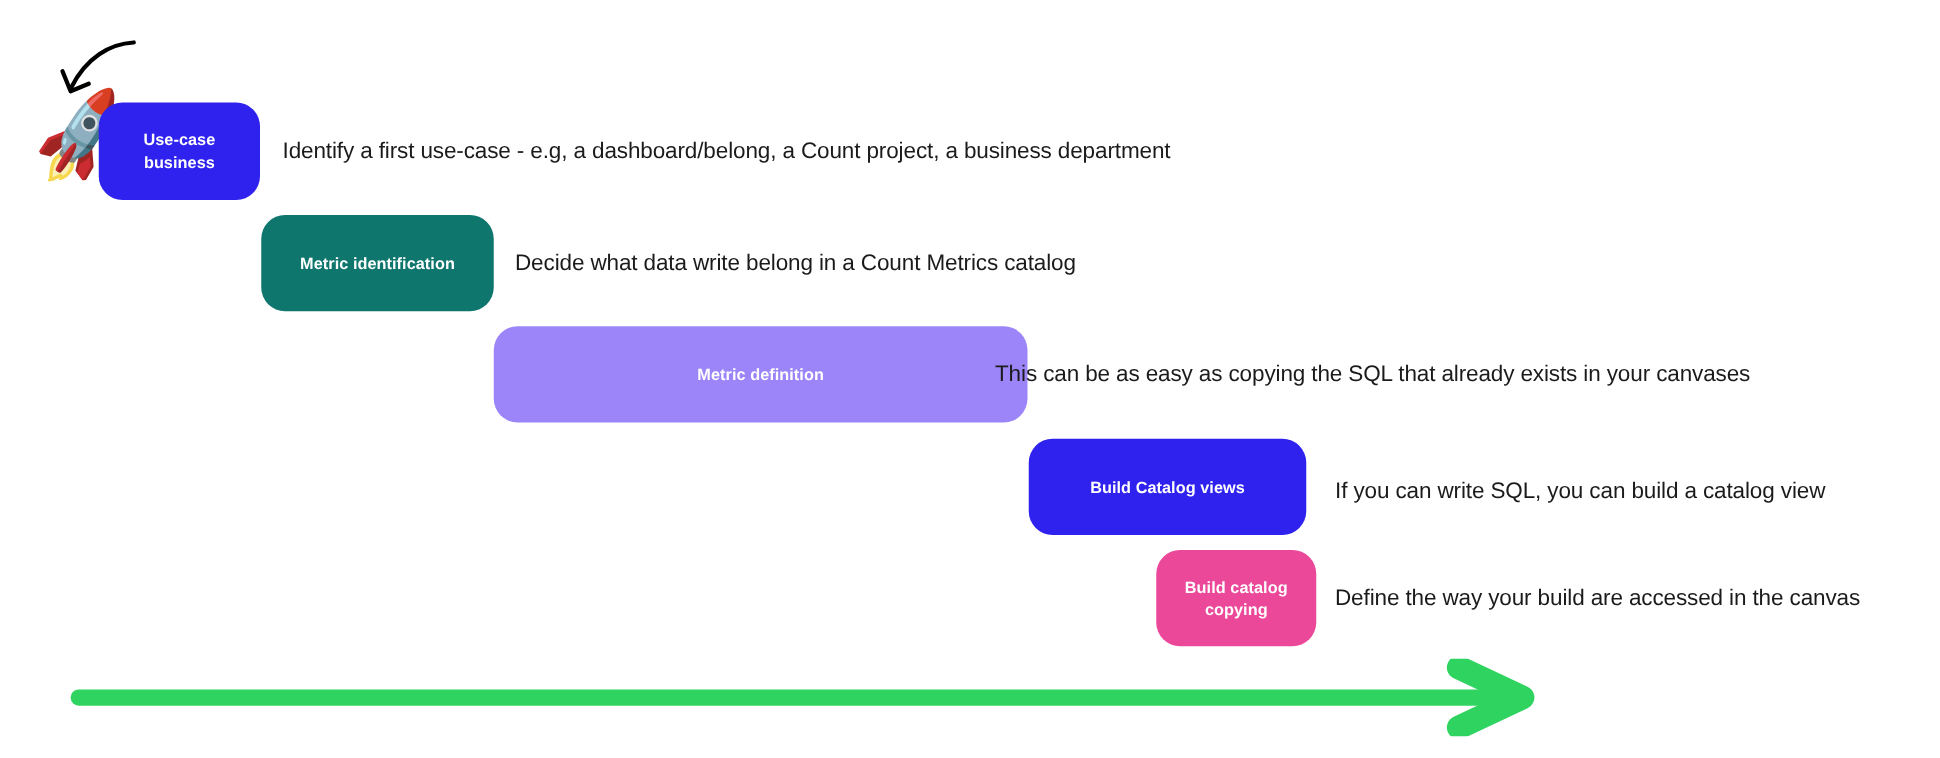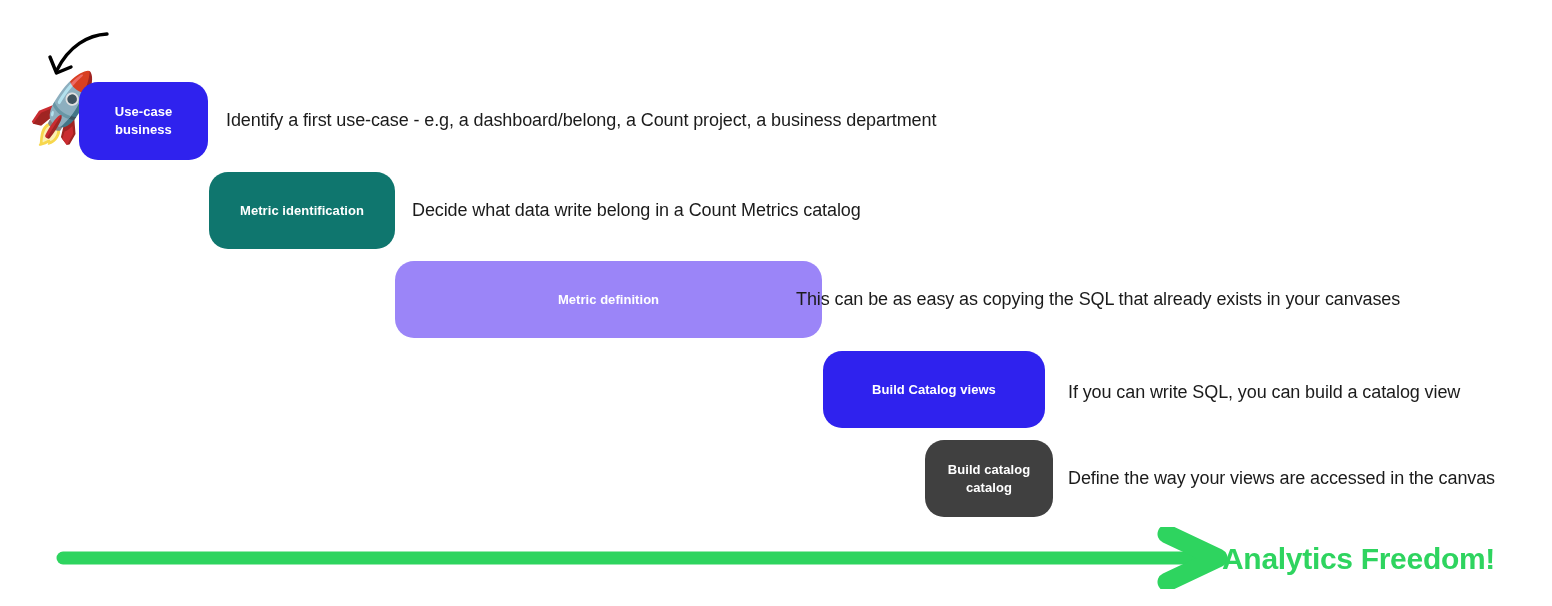--- a/index.html
+++ b/index.html
@@ -131,30 +131,29 @@
         </div>
       </div>
       <div class="step-desc" style="position: absolute; left: 796px; top: 288.5px;">This can be as easy as copying the SQL that already exists in your canvases</div>
       <div class="step-row" style="left: 823px; top: 351px; height: 77px;">
         <div class="step-box" style="width: 222px; height: 77px; background: rgb(47, 34, 238);">
           <div>Build Catalog views</div>
         </div>
       </div>
       <div class="step-desc" style="position: absolute; left: 1068px; top: 382px;">If you can write SQL, you can build a catalog view</div>
       <div class="step-row" style="left: 925px; top: 440px; height: 77px;">
-        <div class="step-box" style="width: 128px; height: 77px; background: #404040;">
+        <div class="step-box" style="width: 128px; height: 77px; background: #ec4899;">
           <div>
             <div>Build catalog</div>
-            <div>catalog</div>
+            <div>copying</div>
           </div>
         </div>
       </div>
-      <div class="step-desc" style="position: absolute; left: 1068px; top: 467.5px;">Define the way your views are accessed in the canvas</div>
+      <div class="step-desc" style="position: absolute; left: 1068px; top: 467.5px;">Define the way your build are accessed in the canvas</div>
     </div>
 
   <svg class="freedom-arrow" viewBox="0 0 1175 62" fill="none" xmlns="http://www.w3.org/2000/svg" preserveAspectRatio="none">
     <line x1="8" y1="31" x2="1140" y2="31" stroke="#2ED45F" stroke-width="13" stroke-linecap="round"></line>
     <path d="M1112 7 L1163 31 L1112 55" stroke="#2ED45F" stroke-width="19" stroke-linecap="round" stroke-linejoin="round" fill="none"></path>
   </svg>
 
-  <div class="freedom-text" style="color: rgb(46, 212, 95);">Analytics Freedom!</div>
 
 </div>
 
 </body></html>

